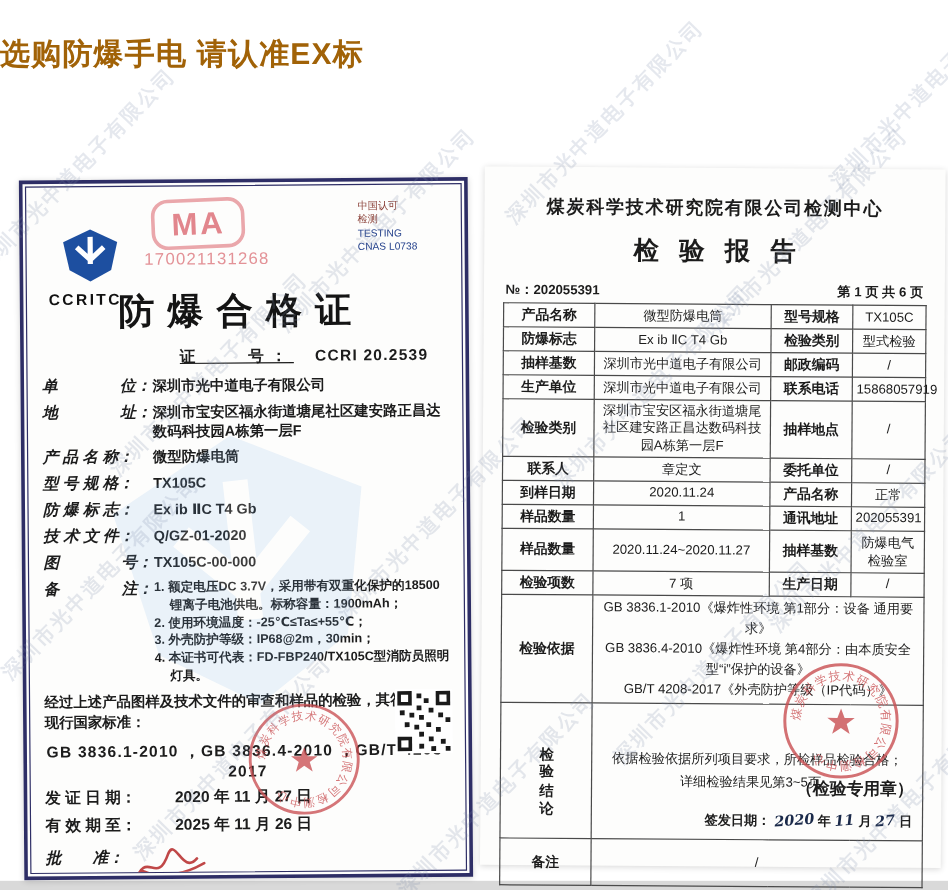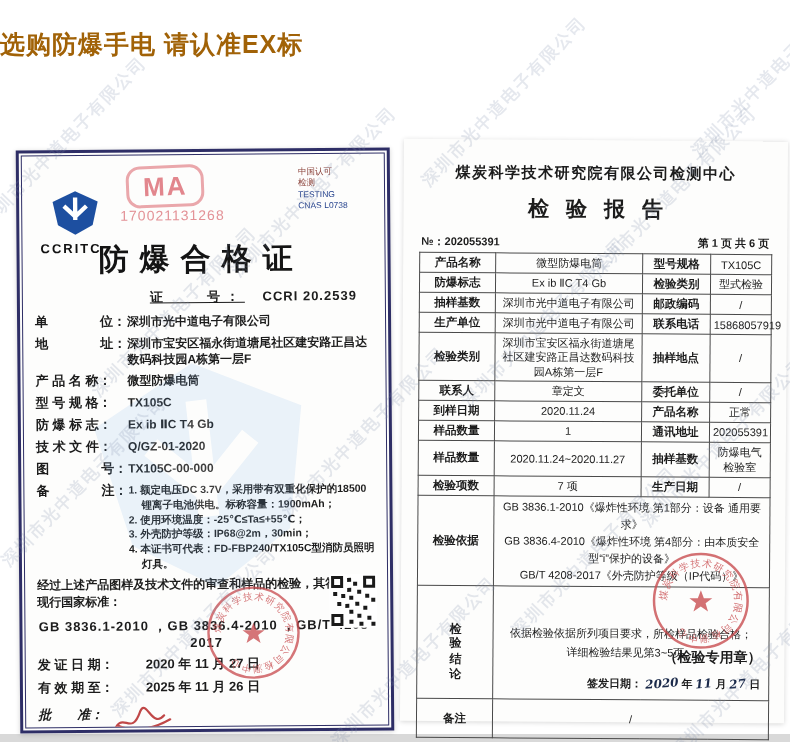--- a/index.html
+++ b/index.html
@@ -35,21 +35,21 @@
              font-weight:normal;text-align:left;width:62px;}
   .cnas-side .rl{color:#8a4038;}
   .cnas-side .bl{color:#24418c;}
   .cert-title{margin:-16px 0 0 64px;font-size:30px;font-weight:bold;color:#141414;
               letter-spacing:11px;white-space:nowrap;}
   .certno-row{margin:8px 4px 6px 0;text-align:right;font-size:13px;}
   .certno-row .lab{font-weight:bold;letter-spacing:6px;margin-right:14px;text-decoration:underline;}
   .certno-row .val{font-weight:bold;letter-spacing:1px;margin-right:12px;}
 
   .f-row{display:flex;margin:4px 0;align-items:flex-start;}
-  .f-lab{width:92px;flex:none;font-weight:bold;font-size:13px;white-space:nowrap;}
+  .f-lab{width:92px;flex:none;font-weight:bold;font-size:13px;white-space:nowrap;font-style:italic;}
   .f-val{font-weight:bold;font-size:12px;line-height:1.35;padding-top:1px;}
   .remark .f-val{font-size:10.5px;}
   .remark-line{padding-left:13px;text-indent:-13px;line-height:1.4;}
 
   .conformity{font-size:12px;font-weight:bold;margin-top:5px;letter-spacing:0;}
   .standards{text-align:center;font-size:13px;font-weight:bold;margin:7px 0 4px 0;
              letter-spacing:1px;}
   .d-row{display:flex;margin:5px 0;font-size:13px;font-weight:bold;}
   .d-lab{width:108px;flex:none;white-space:nowrap;}
   .approve-row{position:relative;height:44px;margin-top:2px;}

